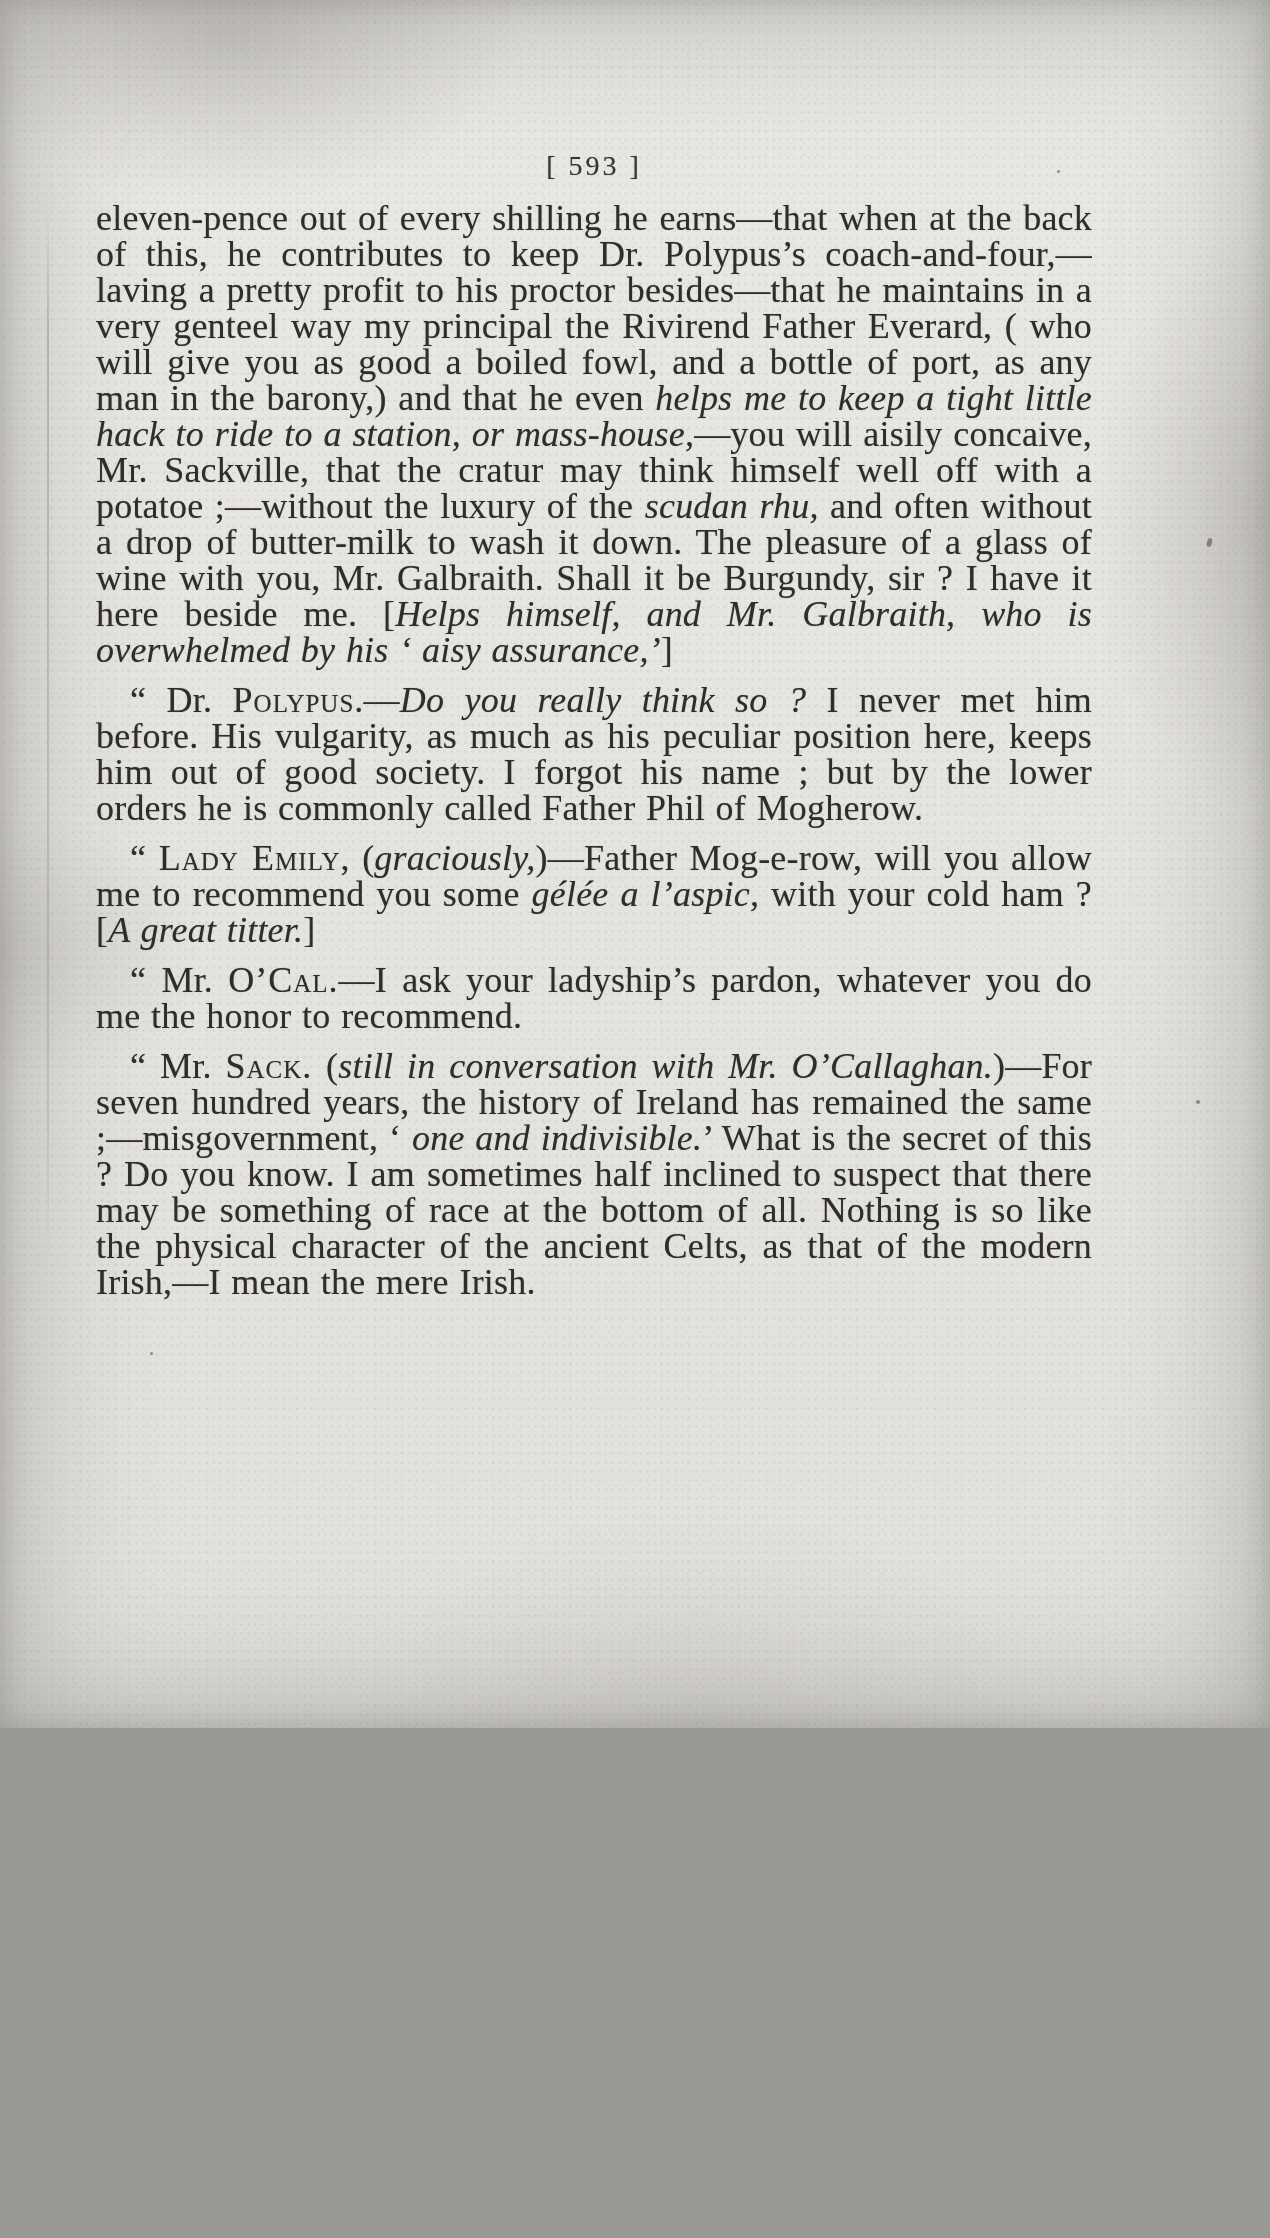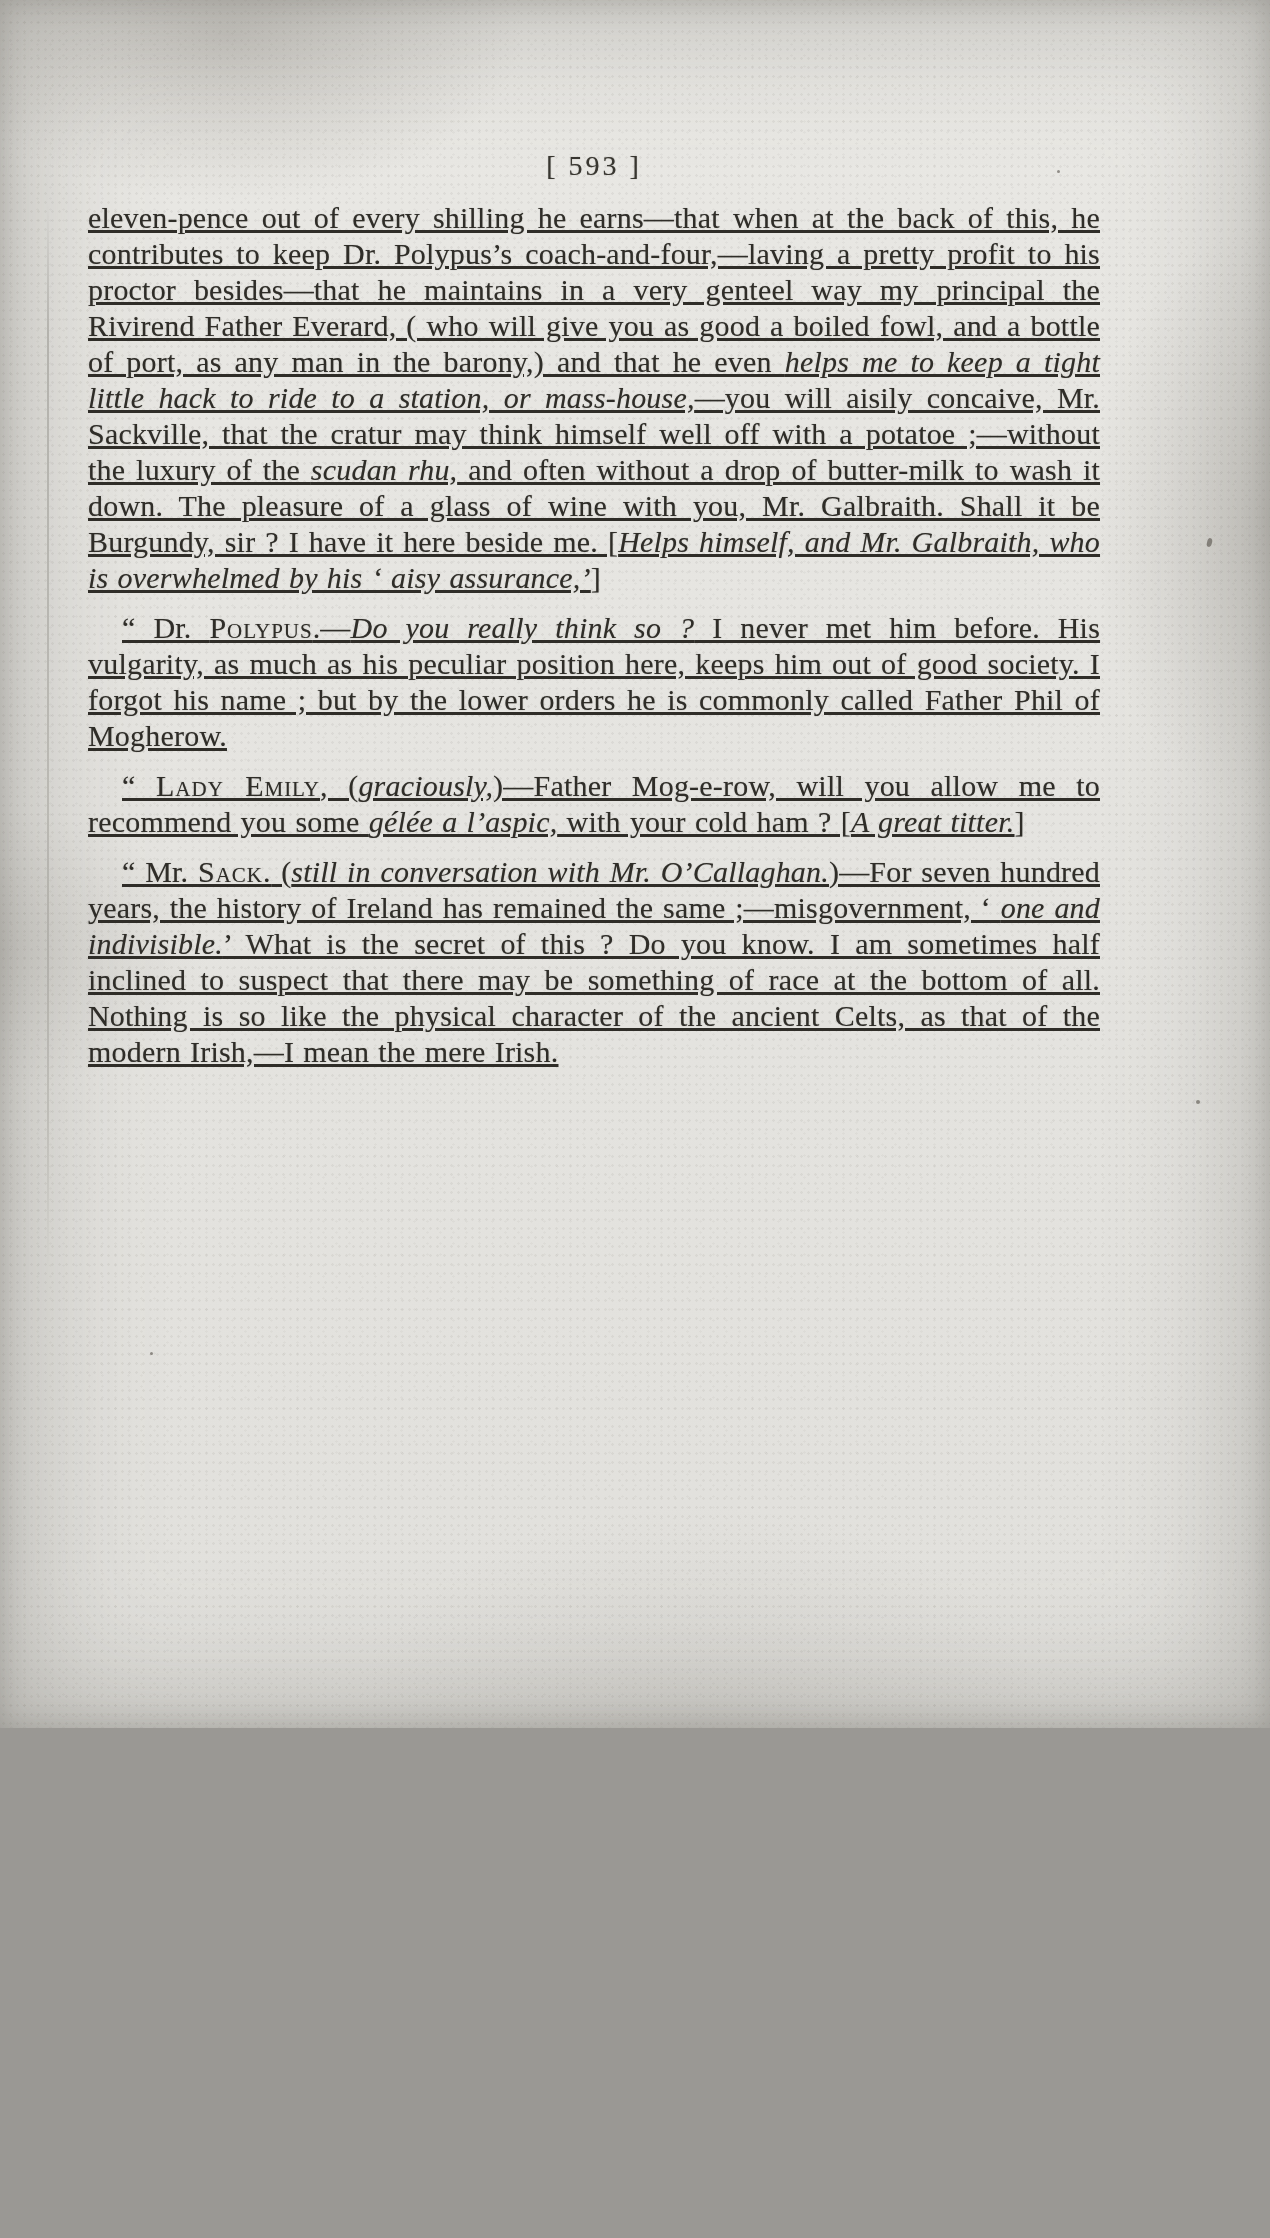--- a/index.html
+++ b/index.html
@@ -43,28 +43,27 @@
   }
   .page-number {
     text-align: center;
     font-size: 28px;
     letter-spacing: 3px;
     margin-bottom: 18px;
     color: #383630;
     text-shadow: 0 0 1px rgba(46,44,40,0.45);
   }
   .para {
-    margin: 0;
-    font-size: 30px;
+    margin: 8px;
+    font-size: 36px;
     line-height: 36px;
     text-align: justify;
     letter-spacing: 0.2px;
     word-spacing: 1.5px;
     text-shadow: 0 0 1px rgba(46,44,40,0.40);
-    text-decoration: underline;
   }
   .para.spaced { margin-top: 14px; }
   .para.indent { text-indent: 34px; }
   .seg-normal { font-style: normal; }
   .seg-italic { font-style: italic; }
   .seg-smallcaps { font-variant: small-caps; letter-spacing: 1px; }
   
   .artifact-line {
     position: absolute;
     left: 47px;
@@ -91,16 +90,17 @@
   <div class="speck speck-b"></div>
   <div class="speck speck-c"></div>
   <div class="speck speck-d"></div>
 
   <div class="text-area">
     <div class="page-number">[ 593 ]</div>
     <div>
         <p class="para"><span class="seg-normal">eleven-pence out of every shilling he earns—that when at the back of this, he contributes to keep Dr. Polypus’s coach-and-four,—laving a pretty profit to his proctor besides—that he maintains in a very genteel way my principal the Rivirend Father Everard, ( who will give you as good a boiled fowl, and a bottle of port, as any man in the barony,) and that he even </span><span class="seg-italic">helps me to keep a tight little hack to ride to a station, or mass-house,</span><span class="seg-normal">—you will aisily concaive, Mr. Sackville, that the cratur may think himself well off with a potatoe ;—without the luxury of the </span><span class="seg-italic">scudan rhu,</span><span class="seg-normal"> and often without a drop of butter-milk to wash it down.  The pleasure of a glass of wine with you, Mr. Galbraith.  Shall it be Burgundy, sir ?  I have it here beside me.  [</span><span class="seg-italic">Helps himself, and Mr. Galbraith, who is overwhelmed by his ‘ aisy assurance,’</span><span class="seg-normal">]</span></p>
         <p class="para indent spaced"><span class="seg-normal">“ Dr. </span><span class="seg-smallcaps">Polypus</span><span class="seg-normal">.—</span><span class="seg-italic">Do you really think so ?</span><span class="seg-normal">  I never met him before.  His vulgarity, as much as his peculiar position here, keeps him out of good society.  I forgot his name ; but by the lower orders he is commonly called Father Phil of Mogherow.</span></p>
         <p class="para indent spaced"><span class="seg-normal">“ </span><span class="seg-smallcaps">Lady Emily</span><span class="seg-normal">, (</span><span class="seg-italic">graciously,</span><span class="seg-normal">)—Father Mog-e-row, will you allow me to recommend you some </span><span class="seg-italic">gélée a l’aspic,</span><span class="seg-normal"> with your cold ham ?  [</span><span class="seg-italic">A great titter.</span><span class="seg-normal">]</span></p>
+        <p class="para indent spaced"><span class="seg-normal">“ Mr. </span><span class="seg-smallcaps">O’Cal.</span><span class="seg-normal">—I ask your ladyship’s pardon, whatever you do me the honor to recommend.</span></p>
         <p class="para indent spaced"><span class="seg-normal">“ Mr. </span><span class="seg-smallcaps">Sack.</span><span class="seg-normal"> (</span><span class="seg-italic">still in conversation with Mr. O’Callaghan.</span><span class="seg-normal">)—For seven hundred years, the history of Ireland has remained the same ;—misgovernment, ‘ </span><span class="seg-italic">one and indivisible.</span><span class="seg-normal">’  What is the secret of this ?  Do you know. I am sometimes half inclined to suspect that there may be something of race at the bottom of all.  Nothing is so like the physical character of the ancient Celts, as that of the modern Irish,—I mean the mere Irish.</span></p>
       </div>
   </div>
 </div>
 
 </body></html>

